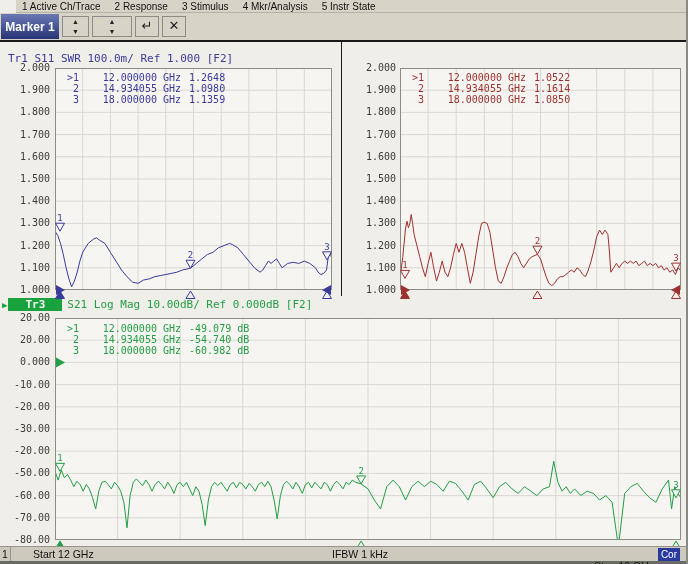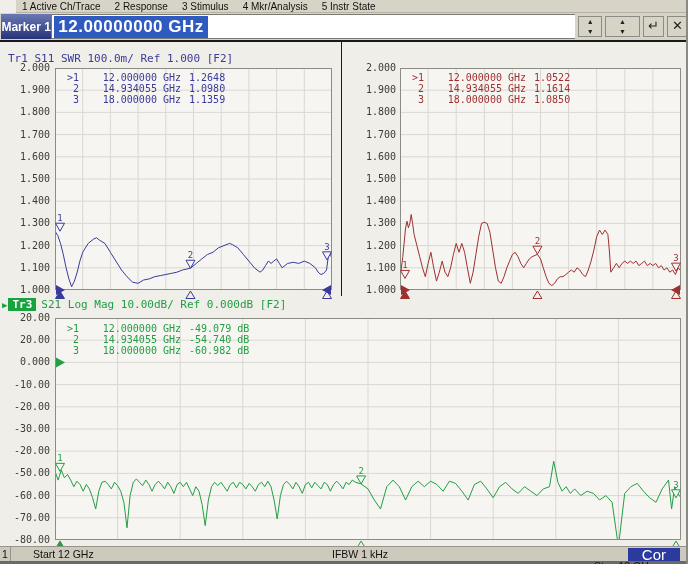--- a/index.html
+++ b/index.html
@@ -26,21 +26,21 @@
   .spinbox div { flex:1; font-size:7px; line-height:9px; text-align:center; color:#222; cursor:default; }
   .mk-btn { width:24px; height:21px; background:#d7d3c7; border:1px solid #8c8c86; margin-left:3px;
             font-size:13px; line-height:18px; text-align:center; color:#222; }
 
   
   .trheader { position:absolute; font-family:"DejaVu Sans Mono", monospace; font-size:11px; white-space:pre; }
   .hdr-tr1 { left:8px;  top:52px; }
   .hdr-tr2 { left:348px; top:52px; }
   .hdr-tr3 { left:2px; top:298px; display:flex; align-items:center; }
   .tr3-arrow { color:#18a33e; font-size:9px; margin-right:1px; }
-  .tr3-badge { background:#18a33e; color:#fff; padding:0 4px; margin-right:5px; font-weight:bold; }
+  .tr3-badge { background:#18a33e; color:#fff; padding:0 17px; margin-right:5px; font-weight:bold; }
 
   
   .yaxis { position:absolute; width:48px; font-family:"DejaVu Sans Mono", monospace; font-size:10px; color:#3c3c34; }
   .ytick { position:absolute; right:0; width:48px; text-align:right; }
   .ax-tr1 { left:2px;  top:68px; height:230px; }
   .ax-tr2 { left:348px; top:68px; height:230px; }
   .ax-tr3 { left:2px;  top:318px; height:230px; }
 
   
   .plot { position:absolute; }
@@ -61,41 +61,38 @@
   .mrow .mc1 { display:inline-block; width:96px; text-align:right; margin-right:8px; }
   .mrow .mc2 { display:inline-block; }
 
   
   .statusbar { position:absolute; left:0; top:546px; width:688px; height:15px; background:#cdc9bd;
                border-top:1px solid #97938a; font-size:10.5px; color:#111; display:flex; align-items:center; z-index:5; }
   .sb-ch { width:11px; text-align:center; border-right:1px solid #97938a; height:100%; line-height:14px; }
   .sb-start { margin-left:22px; }
   .sb-ifbw { position:absolute; left:332px; }
   .sb-stop { position:absolute; right:34px;margin-top:24px; }
-  .sb-cor { position:absolute; right:8px; background:#2a3a9e; color:#fff; padding:0 14px; line-height:13px; font-size:15px; }
+  .sb-cor { position:absolute; right:8px; background:#2a3a9e; color:#fff; padding:0 3px; line-height:13px; font-size:10px; }
   .bottomstrip { position:absolute; left:0; top:561px; width:688px; height:3px; background:#6b6b65; }
 </style>
 </head>
 <body>
 
 <div class="screen">
 
   <div class="menubar">
     <span>1 Active Ch/Trace</span>
     <span>2 Response</span>
     <span>3 Stimulus</span>
     <span>4 Mkr/Analysis</span>
     <span>5 Instr State</span>
   </div>
 
   <div class="markerbar">
     <div class="mk-label">Marker 1</div>
-    <div class="mk-input">
-      <span class="mk-value">12.00000000 GHz</span>
-    </div>
     <div class="spinbox">
       <div>▲</div>
       <div>▼</div>
     </div>
     <div class="spinbox wide">
       <div>▲</div>
       <div>▼</div>
     </div>
     <div class="mk-btn">↵</div>
     <div class="mk-btn">✕</div>

